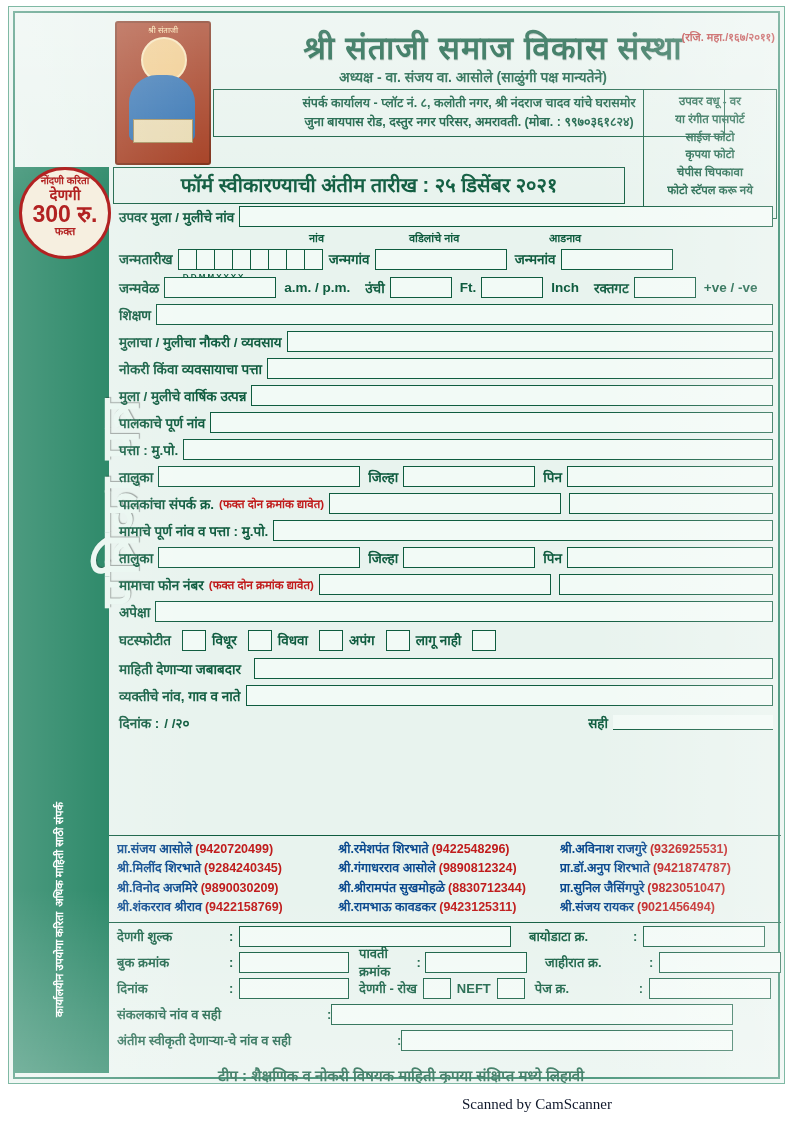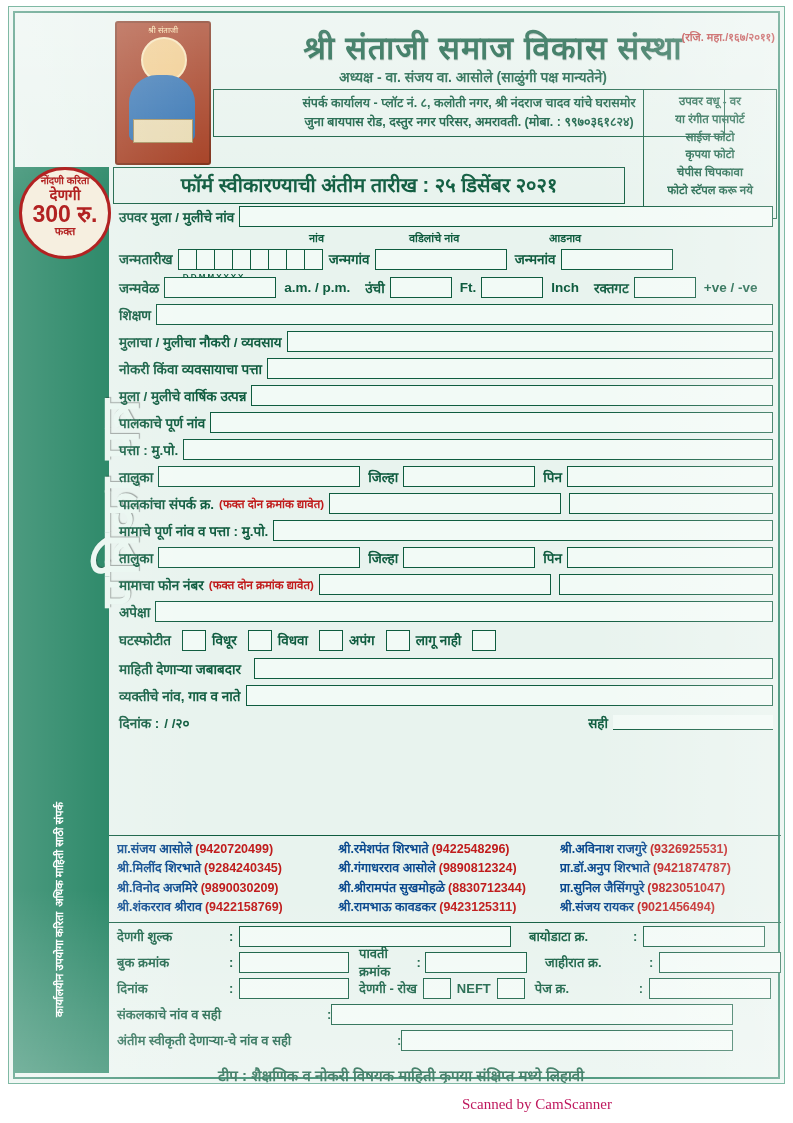--- a/index.html
+++ b/index.html
@@ -367,21 +367,21 @@
     text-align: center;
     color: #0f5c3f;
     font-size: 15px;
     font-weight: bold;
   }
 
   .scan-credit {
     position: absolute;
     right: 40px;
     top: 1096px;
-    color: #be185d;
+    color: #0f172a;
     font-size: 15px;
     font-family: "Liberation Serif", serif;
   }
 </style>
 </head>
 <body>
 
 <div class="page">
   <div class="sheet">
     <div class="outer-border"></div>

